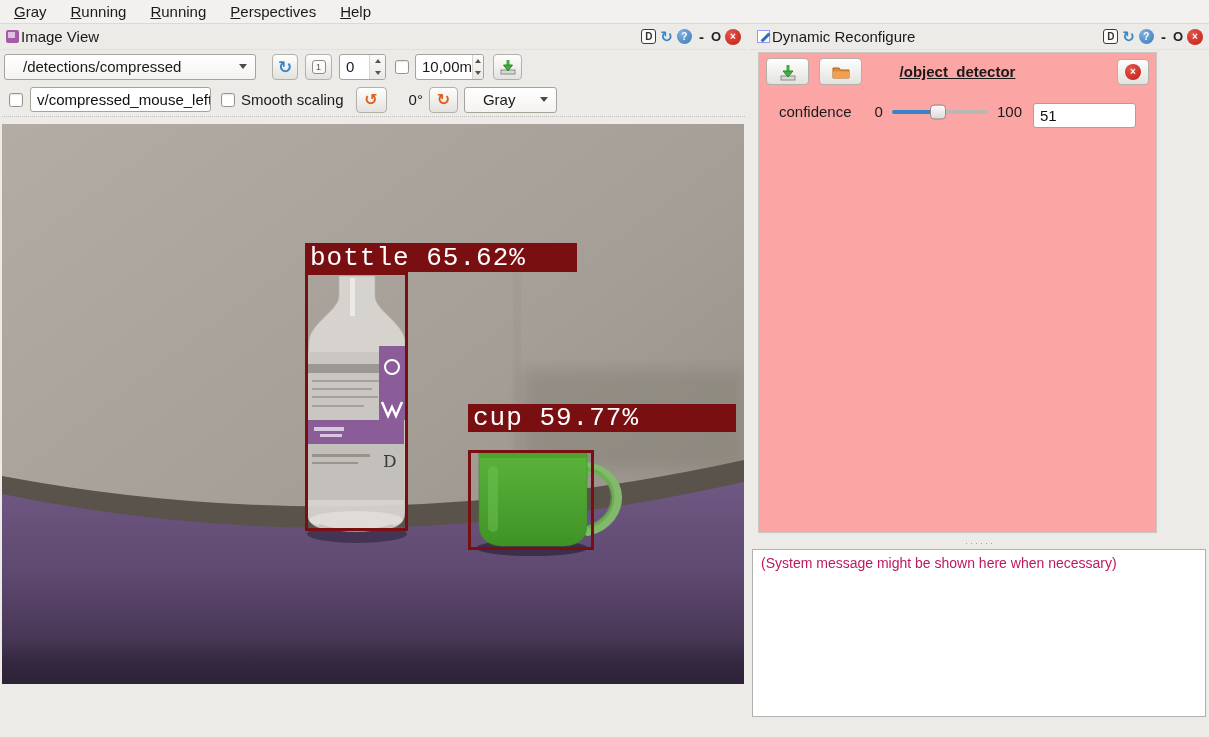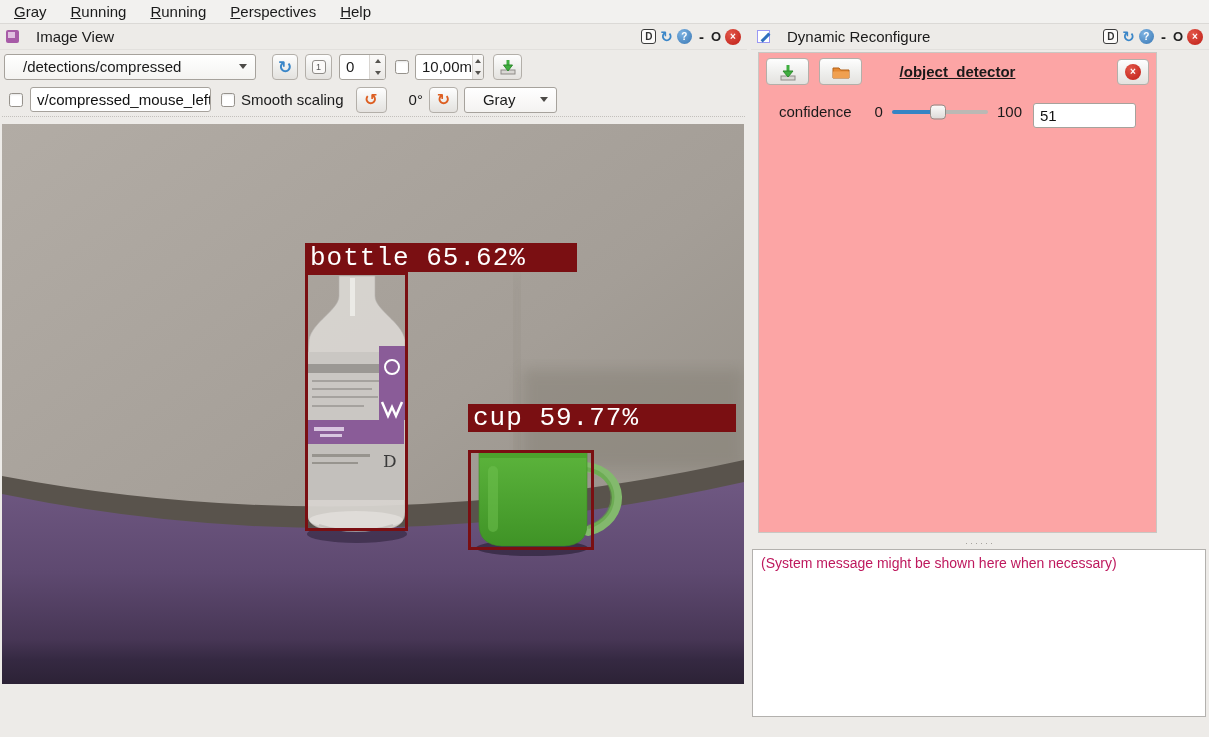--- a/index.html
+++ b/index.html
@@ -14,21 +14,21 @@
   .menu-item::first-letter { text-decoration:underline; }
 
   .docks { position:absolute; top:24px; left:0; right:0; bottom:0; }
   .dock { position:absolute; top:0; bottom:0; }
   .dock-left { left:0; width:747px; }
   .dock-right { left:751px; right:0; }
 
   
   .dock-titlebar { height:26px; display:flex; align-items:center; padding:0 6px;
                    border-bottom:1px solid #e2e0dd; }
-  .dock-title { margin-left:17px; }
+  .dock-title { margin-left:2px; }
   .spacer { flex:1; }
   .win-btns { display:flex; align-items:center; gap:4px; }
   .cc { display:flex; align-items:center; justify-content:center; }
   .wb-d { width:15px; height:15px; border:1.5px solid #3c3c3c; border-radius:3px; font-size:10px;
           font-weight:bold; color:#333; background:#fcfbfa; }
   .wb-reload { color:#3a86c8; font-family:"DejaVu Sans",sans-serif; font-size:15px; font-weight:bold; }
   .wb-help { width:15px; height:15px; border-radius:50%; background:radial-gradient(circle at 35% 30%,#7db3e2,#3977b4);
              color:#fff; font-size:10px; font-weight:bold; }
   .wb-min { font-weight:bold; color:#222; padding:0 3px; }
   .wb-float { font-weight:bold; color:#222; font-size:13px; }

